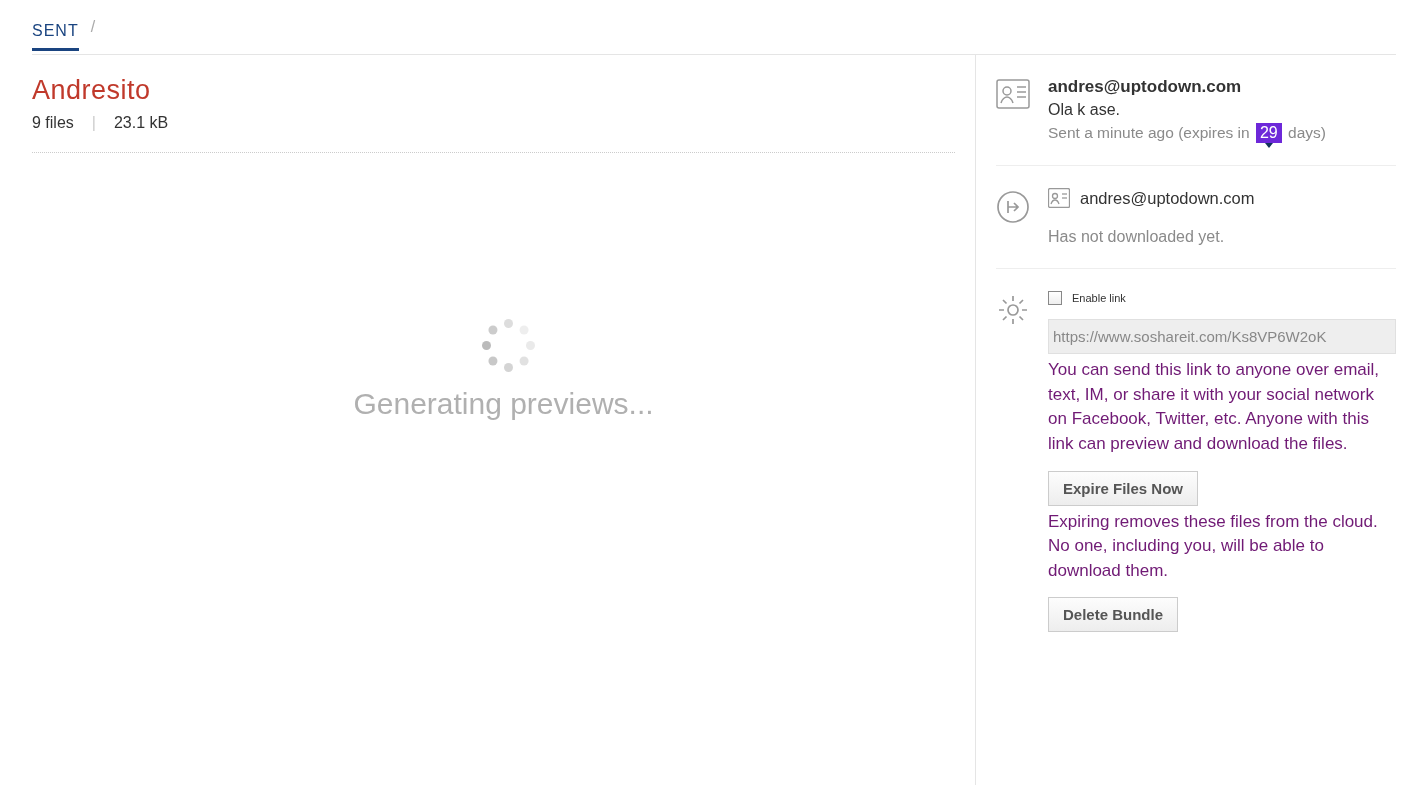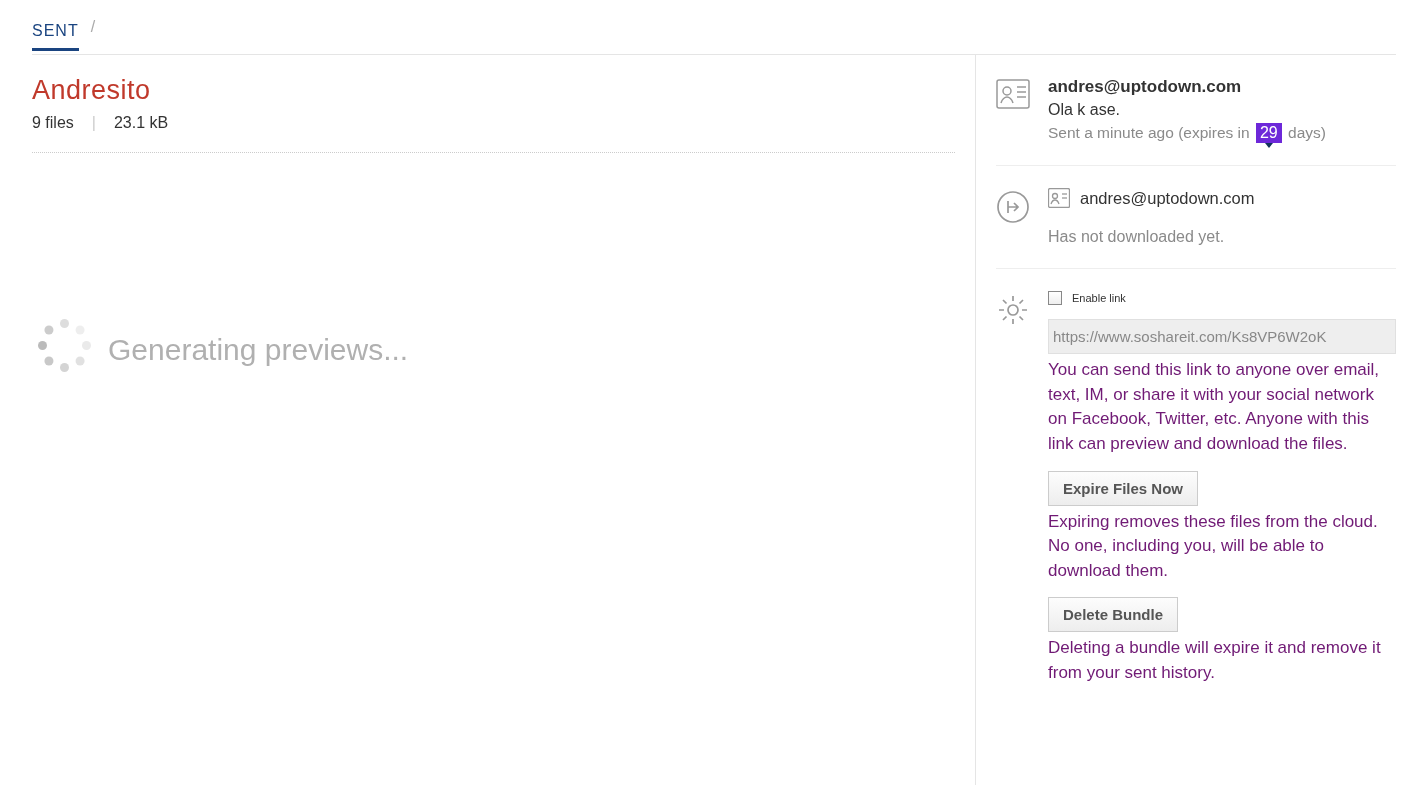--- a/index.html
+++ b/index.html
@@ -62,25 +62,24 @@
   padding-bottom: 20px;
   border-bottom: 1px dotted #ccc;
   margin-right: 20px;
 }
 .meta-sep {
   color: #ccc;
   margin: 0 18px;
 }
 .preview-area {
   display: flex;
-  flex-direction: row;
-  align-items: center;
-  justify-content: flex-start;
+  flex-direction: column;
+  align-items: center;
+  justify-content: space-between;
   margin-top: 160px;
-  gap: 20px;
 }
 .spinner {
   position: relative;
   width: 56px;
   height: 56px;
   margin-bottom: 18px;
 }
 .spinner .dot {
   position: absolute;
   width: 9px;
@@ -309,19 +308,18 @@
             <span class="faux-checkbox"></span>
             <span>Enable link</span>
           </div>
           <input class="link-input" type="text" readonly="" value="https://www.soshareit.com/Ks8VP6W2oK" style="">
           <div class="help-text">You can send this link to anyone over email, text, IM, or share it with your social network on Facebook, Twitter, etc. Anyone with this link can preview and download the files.</div>
 
           <button class="action-btn">Expire Files Now</button>
           <div class="help-text">Expiring removes these files from the cloud. No one, including you, will be able to download them.</div>
 
           <button class="action-btn">Delete Bundle</button>
-          <div class="help-text">Deleting a bundle will expire it and remove it from your sent history.</div>
         </div>
       </div>
 
     </div>
   </div>
 </div>
 
 </body></html>

